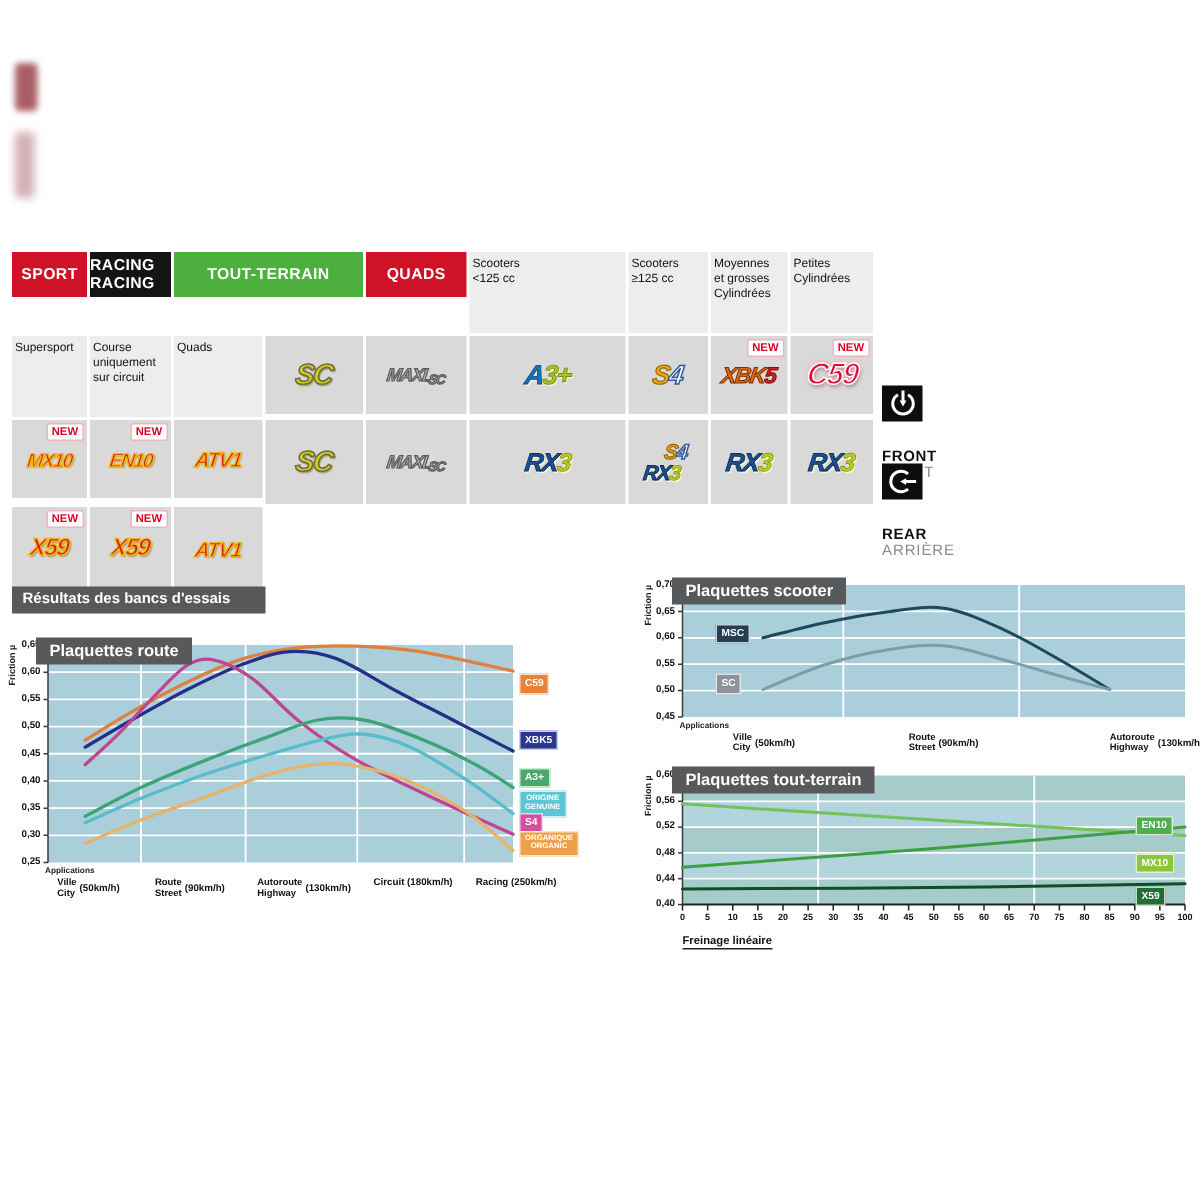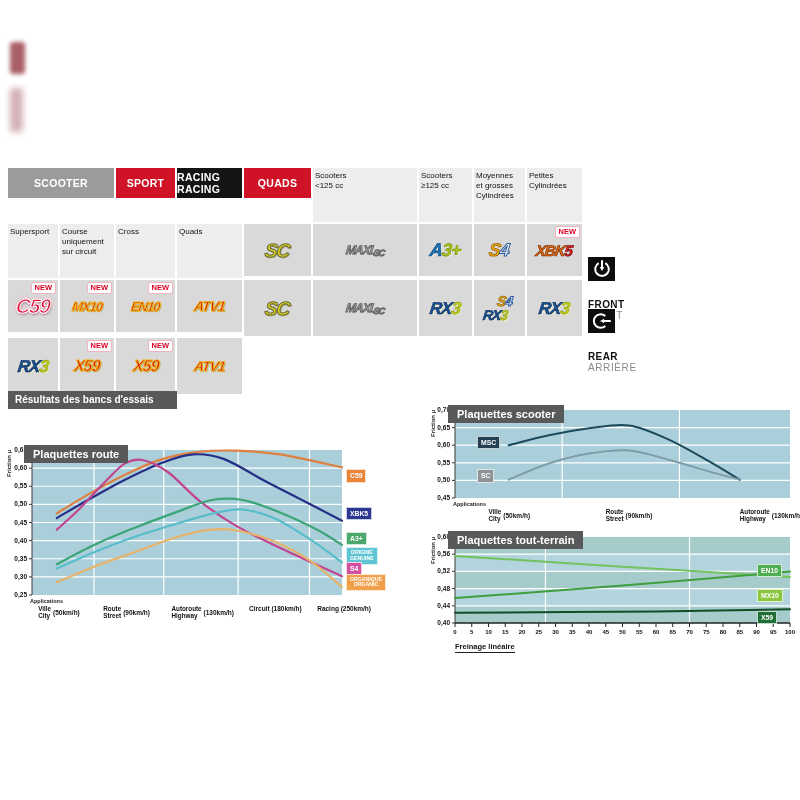--- a/index.html
+++ b/index.html
@@ -51,21 +51,21 @@
   .marker{position:absolute;left:588px;width:56px;}
   .m-icon{width:27px;height:24px;background:#0d0d0d;display:flex;align-items:center;justify-content:center;}
   .m-label{font-size:10px;font-weight:bold;color:#111;margin-top:18px;letter-spacing:.4px;}
   .m-sub{font-size:10px;color:#8a8a8a;letter-spacing:.6px;}
 
   
   .banner{position:absolute;left:8px;top:391px;background:#58595b;color:#fff;
           font-size:10px;font-weight:bold;padding:3px 23px 4px 7px;}
 
   
-  .chart{position:absolute;margin-top:20px;}
+  .chart{position:absolute;}
   .chart svg{position:absolute;left:0;top:0;}
   .ctitle{position:absolute;background:#58595b;color:#fff;font-weight:bold;font-size:11px;
           padding:3px 9px;z-index:3;white-space:nowrap;}
   .flabel{position:absolute;writing-mode:vertical-rl;transform:rotate(180deg);
           font-size:6px;font-weight:bold;color:#222;z-index:2;height:42px;text-align:left;}
   .ylab{position:absolute;font-size:6.5px;font-weight:bold;color:#111;text-align:right;z-index:2;}
   .xapp{position:absolute;font-size:5.5px;font-weight:bold;color:#222;z-index:2;}
   .xcat{position:absolute;display:flex;align-items:center;gap:2px;font-weight:bold;color:#111;z-index:2;white-space:nowrap;}
   .xcat .fr{font-size:6.3px;line-height:1.15;}
   .xcat .spd{font-size:6.5px;}
@@ -78,38 +78,37 @@
   .chip.two{font-size:5.2px;}
 </style>
 </head>
 <body>
 
 <div class="page">
   <div class="frag1"></div>
   <div class="frag2"></div>
 
   <div class="ptable" id="ptable" style="grid-template-columns: 50px 54px 59px 65px 67px 104px 53px 51px 55px;">
-      <div class="tgroup" style="grid-column: span 2; background: rgb(155, 155, 155);">SCOOTER</div>
       <div class="tgroup" style="grid-column: span 1; background: rgb(207, 18, 37);">SPORT</div>
       <div class="tgroup" style="grid-column: span 1; background: rgb(20, 20, 20);">RACING RACING</div>
+      <div class="tgroup" style="grid-column: span 2; background: rgb(76, 175, 62);">TOUT-TERRAIN</div>
       <div class="tgroup" style="grid-column: span 1; background: rgb(207, 18, 37);">QUADS</div>
       <div class="tsub">Scooters
 &lt;125 cc</div>
       <div class="tsub">Scooters
 ≥125 cc</div>
       <div class="tsub">Moyennes
 et grosses
 Cylindrées</div>
       <div class="tsub">Petites
 Cylindrées</div>
       <div class="tsub">Supersport</div>
       <div class="tsub">Course
 uniquement
 sur circuit</div>
-      <div class="tsub">Cross</div>
       <div class="tsub">Quads</div>
       <div class="pcell">
         <span class="logo lg-sc"><span class="p1">SC</span></span>
       </div>
       <div class="pcell">
         <span class="logo lg-maxi"><span class="p1">MAXI</span><span class="p2">-SC</span></span>
       </div>
       <div class="pcell">
         <span class="logo lg-a3"><span class="p1">A</span><span class="p2">3+</span></span>
       </div>

